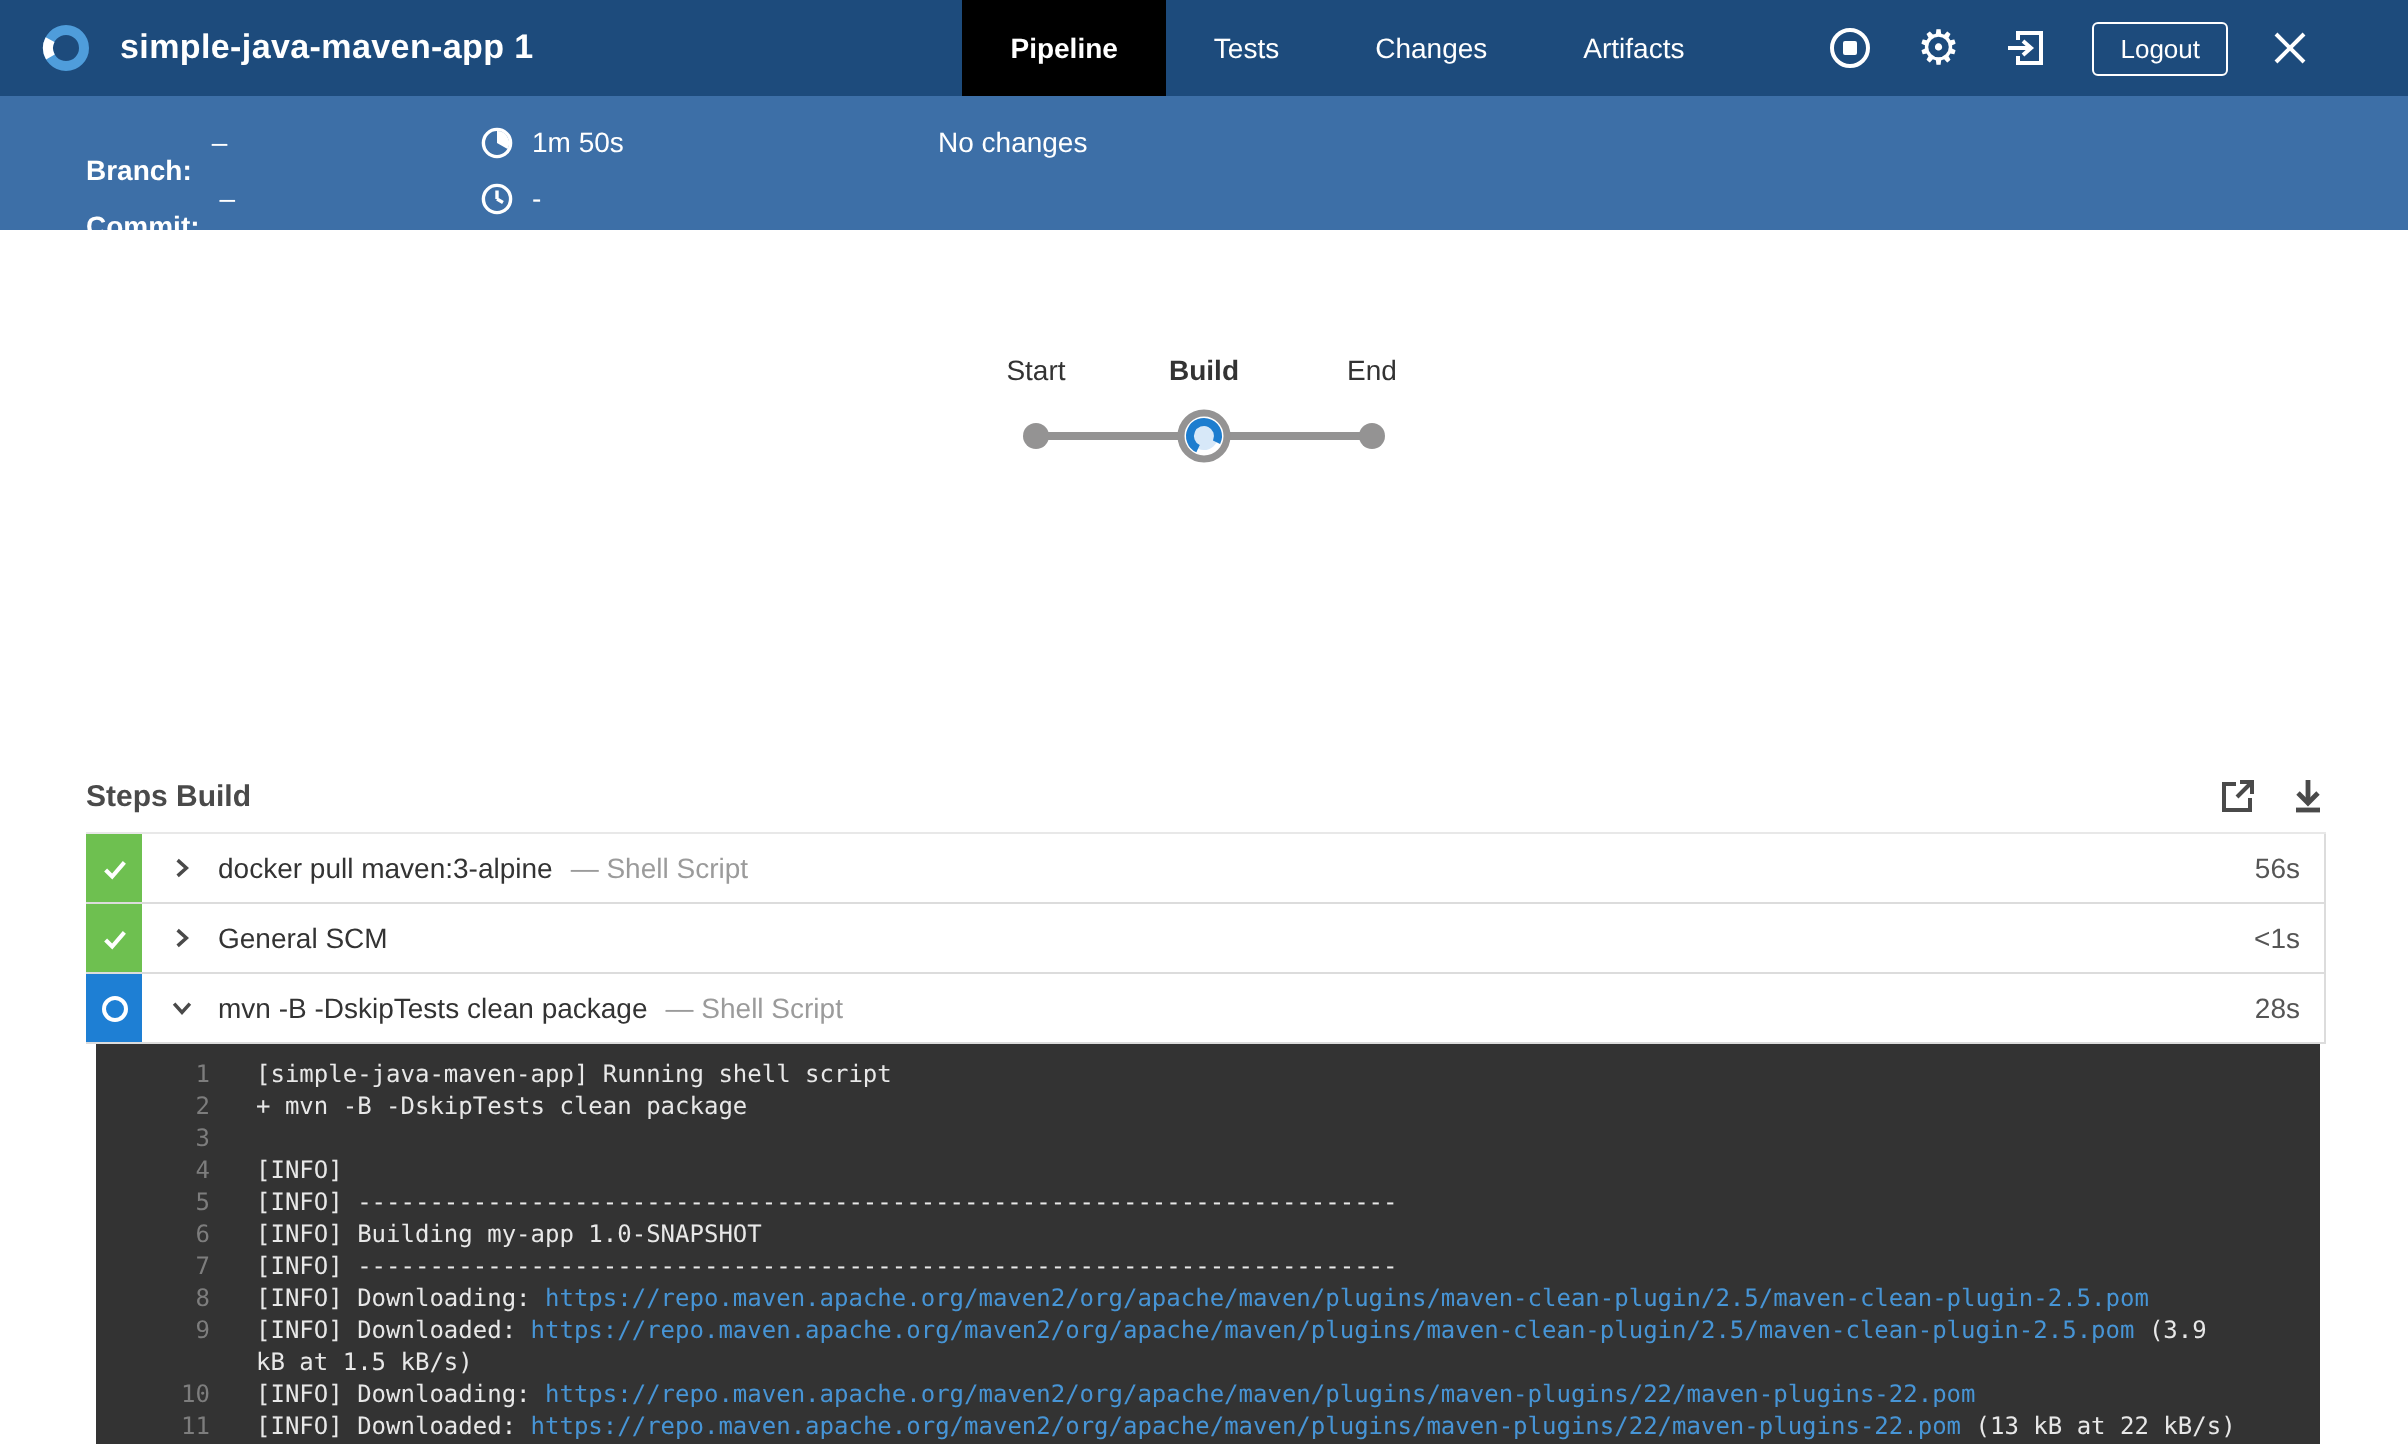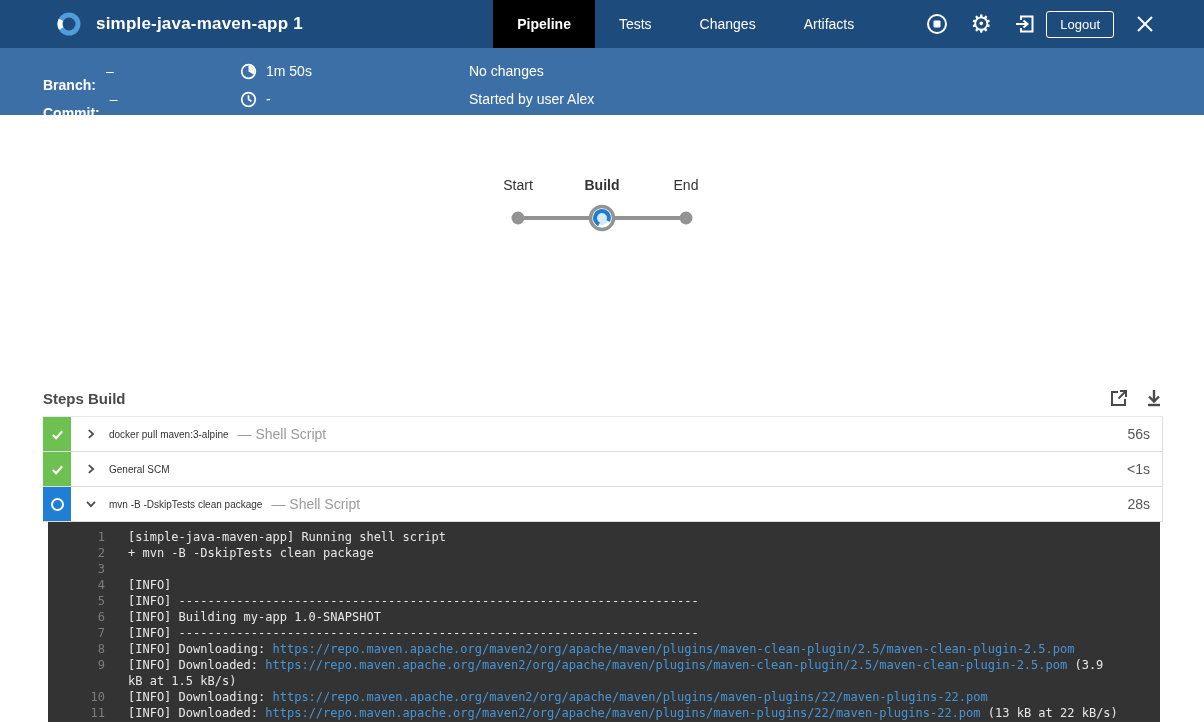--- a/index.html
+++ b/index.html
@@ -1,29 +1,29 @@
 <!DOCTYPE html>
 <html><head>
 <meta charset="utf-8">
 <style>
   * { box-sizing: border-box; margin: 0; padding: 0; }
   html,body { width:1204px; height:722px; overflow:hidden; }
   body { font-family:"Liberation Sans", sans-serif; background:#fff; position:relative; }
 
   
-  .header { height:48px; background:#1d4b7c; display:flex; align-items:center; padding-left:56px; }
+  .header { height:48px; background:#1d4b7c; display:flex; align-items:center; padding-left:20px; }
   .logo { margin-right:14px; flex:none; display:flex; }
   .title { color:#fff; font-size:17px; font-weight:700; letter-spacing:.2px; white-space:nowrap; }
   .tabs { display:flex; height:48px; margin-left:auto; }
   .tab { display:flex; align-items:center; padding:0 24px; color:#fff; font-size:14px; cursor:pointer; }
   .tab.active { background:#000000; font-weight:700; }
   .header-actions { display:flex; align-items:center; margin:0 46px 0 28px; }
   .hicon { display:flex; align-items:center; justify-content:center; width:26px; height:26px; margin-left:18px; cursor:pointer; }
   .gear-glyph { font-family:"DejaVu Sans",sans-serif; font-size:24px; color:#fff; line-height:1; }
-  .logout-btn { background:transparent; border:1px solid #fff; color:#fff; font-size:13px; padding:5px 13px; border-radius:3px; margin-left:8px; cursor:pointer; font-family:inherit; }
+  .logout-btn { background:transparent; border:1px solid #fff; color:#fff; font-size:13px; padding:5px 13px; border-radius:3px; margin-left:20px; cursor:pointer; font-family:inherit; }
 
   
   .subheader { height:67px; background:#3d6fa7; display:flex; color:#fff; font-size:14px; padding-top:9px; }
   .sub-col { line-height:28px; }
   .sub-col1 { width:240px; padding-left:43px; }
   .sub-col2 { width:229px; }
   .sub-col3 { flex:1; }
   .sub-row { display:flex; align-items:center; height:28px; }
   .sub-label { font-weight:700; margin-right:10px;margin-top:28px; }
   .sub-icon { margin-right:9px; display:flex; }
@@ -34,21 +34,21 @@
   
   .steps { margin:131px 41px 0 43px; width:1120px; }
   .steps-header { display:flex; align-items:center; height:37px; border-bottom:1px solid #e8e8e8; }
   .steps-title { font-weight:700; color:#4a4a4a; font-size:15px; }
   .steps-actions { margin-left:auto; display:flex; align-items:center; }
   .sicon { margin-left:16px; cursor:pointer; display:flex; }
   .step-row { display:flex; align-items:center; height:35px; border-bottom:1px solid #dcdcdc; border-right:1px solid #dcdcdc; background:#fff; cursor:pointer; }
   .strip { width:28px; height:100%; flex:none; display:flex; align-items:center; justify-content:center; }
   .run-ring { width:13px; height:13px; border:2.5px solid #fff; border-radius:50%; }
   .chevron { margin:0 11px 0 13px; display:flex; flex:none; }
-  .step-title { font-size:10px; color:#333; white-space:nowrap; }
+  .step-title { font-size:14px; color:#333; white-space:nowrap; }
   .step-type { font-size:14px; color:#9b9b9b; margin-left:9px; white-space:nowrap; }
   .step-duration { margin-left:auto; padding-right:12px; color:#555; font-size:14px; }
 
   
   .console { margin:0 3px 0 5px; background:#333333; padding:7px 0 30px; min-height:226px; }
   .log-line { display:flex; font-family:"DejaVu Sans Mono",monospace; font-size:12px; line-height:16px; color:#e8e8e8; }
   .log-num { width:57px; text-align:right; color:#7d7d7d; flex:none; cursor:pointer; }
   .log-text { margin-left:23px; width:990px; white-space:pre-wrap; overflow-wrap:break-word; }
   .log-text .link { color:#4795d6; cursor:pointer; }
 </style>
@@ -125,23 +125,20 @@
           <circle cx="10" cy="10" r="8" fill="none" stroke="#fff" stroke-width="2"></circle>
           <path d="M10 10 L10 5 M10 10 L13.5 12" fill="none" stroke="#fff" stroke-width="2"></path>
         </svg>
       </span>
       <span>-</span>
     </div>
   </div>
   <div class="sub-col sub-col3">
     <div class="sub-row">
         <span>No changes</span>
-      </div>
-    <div class="sub-row">
-        <span>Started by user Alex</span>
       </div>
   </div>
 </div>
 
 <div class="graph-wrap">
   <svg id="graph-svg" width="240" height="76" viewBox="0 0 240 76">
       <line x1="36" y1="52" x2="204" y2="52" stroke="#949393" stroke-width="4"></line>
       <text x="36" y="24" text-anchor="middle" font-size="14" fill="#333" font-family="Liberation Sans, sans-serif">Start</text>
       <circle cx="36" cy="52" r="6.5" fill="#949393"></circle>
       <text x="120" y="24" text-anchor="middle" font-size="14" fill="#333" font-family="Liberation Sans, sans-serif" font-weight="bold">Build</text>

